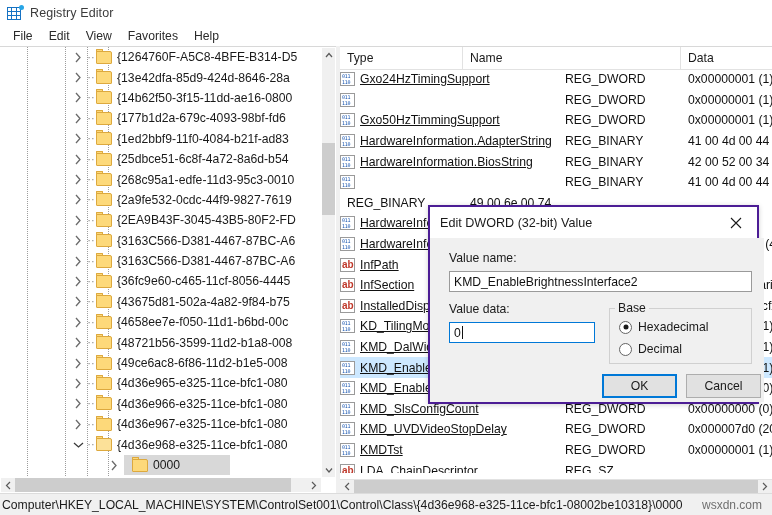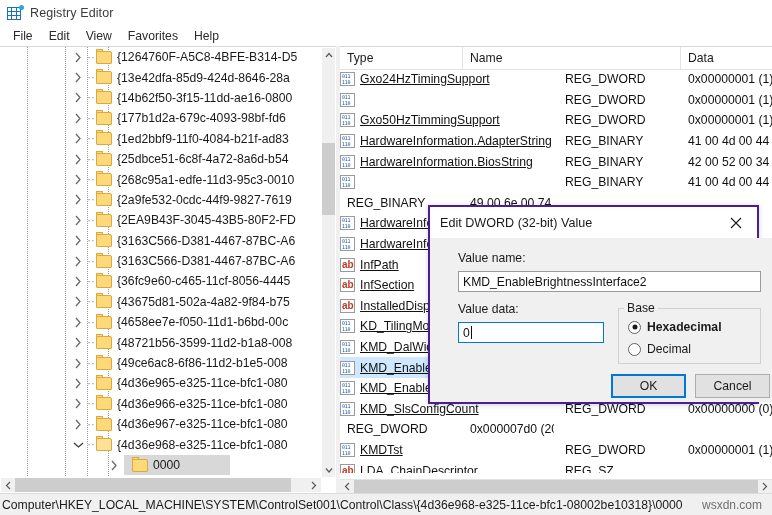--- a/index.html
+++ b/index.html
@@ -316,21 +316,21 @@
     font-size: 12.6px; color: #1a1a1a;
     margin-left: 10px;
   }
   .dlg-close {
     position: absolute; right: 0; top: 0;
     width: 42px; height: 31px;
     display: flex; align-items: center; justify-content: center;
     cursor: default;
   }
   .dlg-body {
-    position: absolute; left: 16px; top: 31px;
+    position: absolute; left: 7px; top: 31px;
     width: 327px; height: 164px;
     background: #f0f0f0;
   }
   .lbl {
     position: absolute;
     font-size: 12.2px; color: #1a1a1a;
   }
   .txtbox {
     position: absolute;
     background: #ffffff;
@@ -930,20 +930,26 @@
             <div class="cell-name">
               <div class="vicon">
                 <span class="bits">011<br>110</span>
               </div>
               <span>KMD_SlsConfigCount</span>
             </div>
             <div class="cell-type">REG_DWORD</div>
             <div class="cell-data">0x00000000 (0)</div>
           </div>
           <div class="lrow">
+            <div class="cell-name">
+              <div class="vicon">
+                <span class="bits">011<br>110</span>
+              </div>
+              <span>KMD_UVDVideoStopDelay</span>
+            </div>
             <div class="cell-type">REG_DWORD</div>
             <div class="cell-data">0x000007d0 (2000)</div>
           </div>
           <div class="lrow">
             <div class="cell-name">
               <div class="vicon">
                 <span class="bits">011<br>110</span>
               </div>
               <span>KMDTst</span>
             </div>
@@ -994,21 +1000,21 @@
 
         <div class="lbl" style="left:12px; top:64px;">Value data:</div>
         <div class="txtbox focused" style="left:12px; top:84px; width:146px; height:21px;">
           <span>0</span>
             <span class="caret"></span>
         </div>
 
         <div class="groupbox" style="left:172px; top:70px; width:143px; height:56px;"></div>
         <div class="group-label" style="left:178px; top:63px;">Base</div>
 
-        <div class="radio-row" style="left:182px; top:82px;font-weight:bold;">
+        <div class="radio-row" style="left:182px; top:82px;">
           <span class="radio on"></span>
           <span>Hexadecimal</span>
         </div>
         <div class="radio-row" style="left:182px; top:104px;">
           <span class="radio"></span>
           <span>Decimal</span>
         </div>
 
         <div class="btn" style="left:249px; top:136px; width:75px;">Cancel</div>
         <div class="btn default" style="left:165px; top:136px; width:75px;">OK</div>

